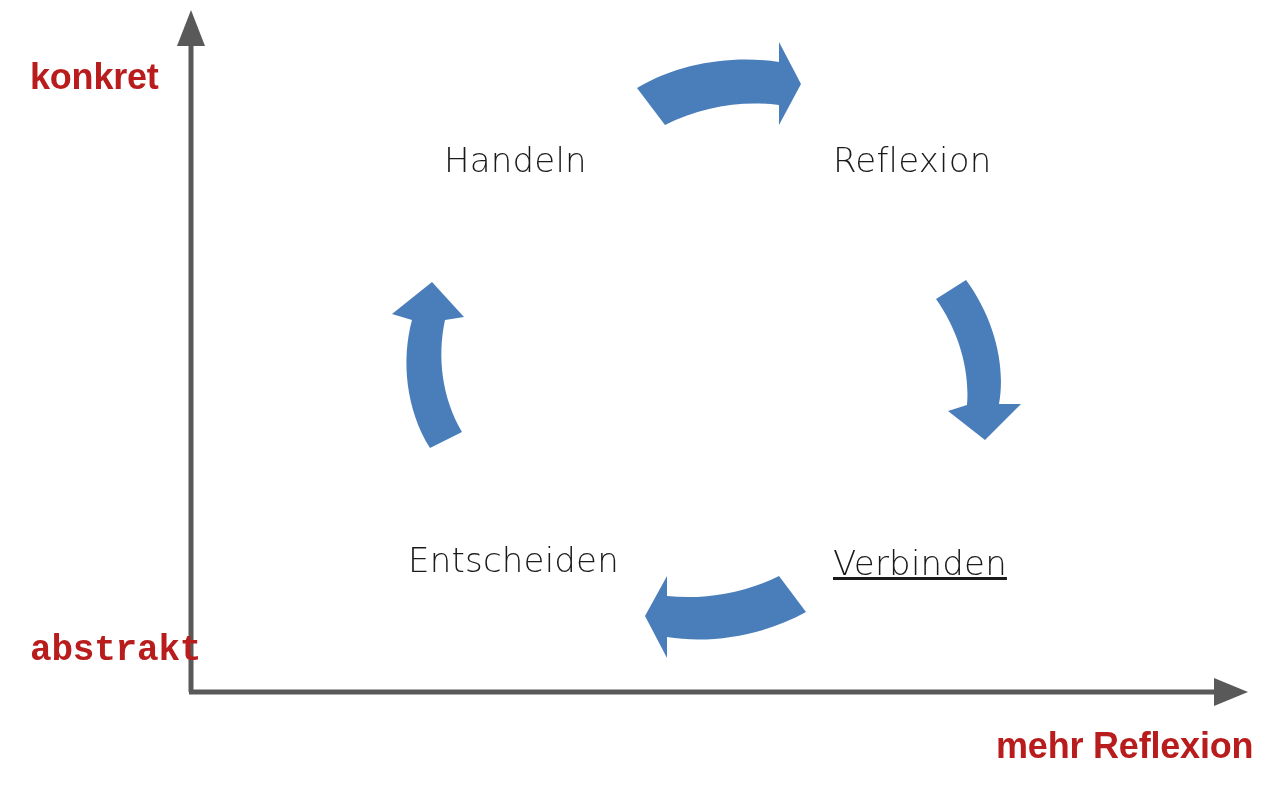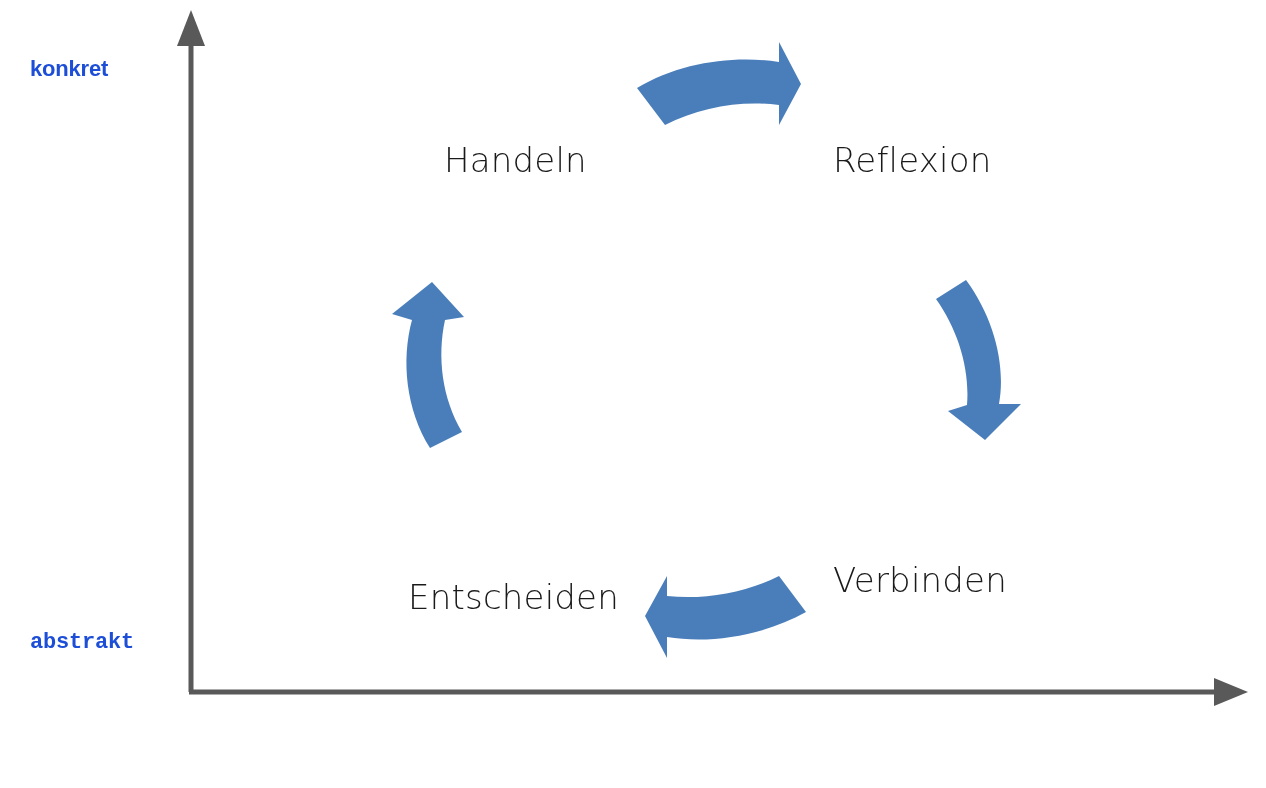--- a/index.html
+++ b/index.html
@@ -26,43 +26,43 @@
     position: absolute;
     left: 0;
     top: 0;
     width: 1266px;
     height: 788px;
   }
   .axis-label {
     position: absolute;
     font-family: "Liberation Sans", sans-serif;
     font-weight: bold;
-    font-size: 22px;
-    color: #1d4ed8;
+    font-size: 36px;
+    color: #b91c1c;
     white-space: nowrap;
     letter-spacing: -0.2px;
   }
   .node-label {
     position: absolute;
     font-family: "DejaVu Sans", sans-serif;
     font-weight: 300;
     font-size: 34px;
     color: #1a1a1a;
     white-space: nowrap;
     letter-spacing: 0.2px;
   }
   #lbl-konkret   { left: 30px;  top: 56px; }
   #lbl-abstrakt  { left: 30px;  top: 630px; font-family: Liberation Mono, monospace; }
   #lbl-aktion    { left: 202px; top: 725px; }
   #lbl-reflexion-axis { left: 996px; top: 725px; }
 
   #lbl-handeln    { left: 444px; top: 140px; }
   #lbl-reflexion  { left: 833px; top: 140px; }
-  #lbl-entscheiden{ left: 408px; top: 540px; margin-top: 37px; }
-  #lbl-verbinden  { left: 833px; top: 560px; }
+  #lbl-entscheiden{ left: 408px; top: 540px; }
+  #lbl-verbinden  { left: 833px; top: 543px; text-decoration: underline; }
 </style>
 </head>
 <body>
 
 <div id="stage">
 
   <svg id="axes" viewBox="0 0 1266 788">
 
     <line x1="191" y1="692" x2="191" y2="36" stroke="#595959" stroke-width="5"></line>
 
@@ -110,20 +110,21 @@
              L 445,320
              C 437,357 442,398 462,432
              Z"></path>
   </svg>
 
   <div class="axis-label" id="lbl-konkret">konkret</div>
 
   <div class="axis-label" id="lbl-abstrakt">abstrakt</div>
 
 
+  <div class="axis-label" id="lbl-reflexion-axis">mehr Reflexion</div>
 
   <div class="node-label" id="lbl-reflexion">Reflexion</div>
 
   <div class="node-label" id="lbl-handeln">Handeln</div>
 
   <div class="node-label" id="lbl-verbinden">Verbinden</div>
 
   <div class="node-label" id="lbl-entscheiden">Entscheiden</div>
 
 </div>

